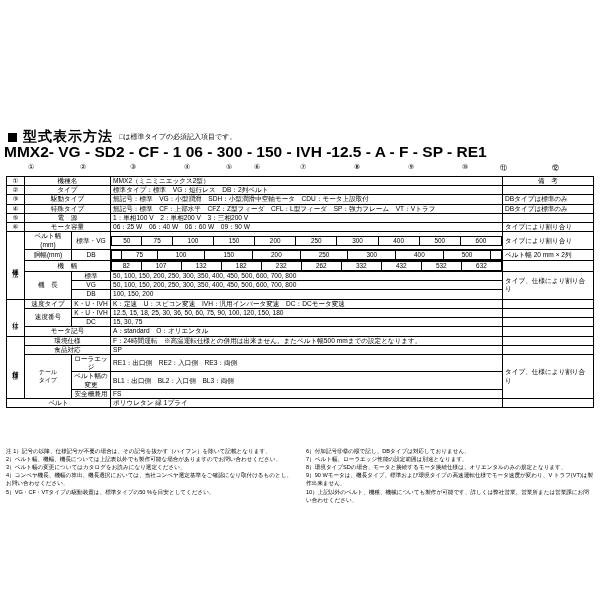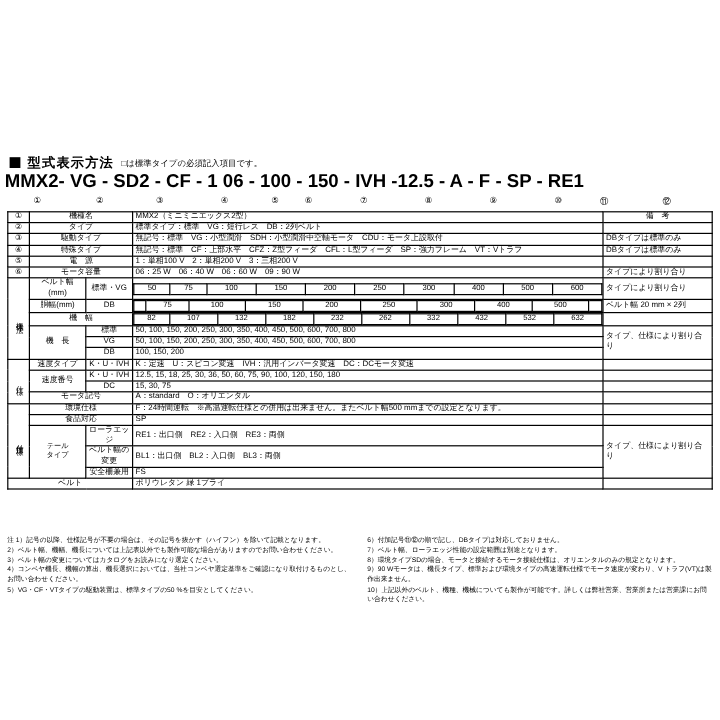--- a/index.html
+++ b/index.html
@@ -2,21 +2,21 @@
 <html><head>
 <meta charset="utf-8">
 <style>
   html,body{margin:0;padding:0;background:#ffffff;}
   body{width:600px;height:600px;font-family:"Liberation Sans", sans-serif;color:#000;}
   .page{position:relative;width:600px;height:600px;}
 
   
   .hdr{position:absolute;left:8px;top:128px;display:flex;align-items:center;gap:6px;}
   .hdr .blk{width:9px;height:9px;background:#000;}
-  .hdr .t1{font-size:11px;font-weight:bold;letter-spacing:1px;}
+  .hdr .t1{font-size:14px;font-weight:bold;letter-spacing:1px;}
   .hdr .t2{font-size:7px;}
 
   
   .model{position:absolute;left:4px;top:143px;width:592px;font-size:15.5px;font-weight:bold;letter-spacing:0px;white-space:nowrap;}
   .circles{position:absolute;left:4px;top:163px;width:592px;height:12px;}
   .circles span{position:absolute;font-size:7px;top:0;}
 
   
   table.main{position:absolute;left:6px;top:176px;border-collapse:collapse;width:588px;font-size:6.6px;}
   table.main td{border:0.7px solid #000;padding:0px 2px;vertical-align:middle;line-height:1.25;}
@@ -41,21 +41,21 @@
 <body>
 
 <div class="page">
 
   <div class="hdr">
     <span class="blk"></span>
     <span class="t1">型式表示方法</span>
     <span class="t2">□は標準タイプの必須記入項目です。</span>
   </div>
 
-  <div class="model">MMX2- VG - SD2 - CF - 1 06 - 100 - 150 - IVH -12.5 - A - F - SP - RE1</div>
+  <div class="model">MMX2- VG - SD2 - CF - 1 06 - 300 - 150 - IVH -12.5 - A - F - SP - RE1</div>
   <div class="circles">
     <span style="left:24px">①</span>
     <span style="left:76px">②</span>
     <span style="left:126px">③</span>
     <span style="left:180px">④</span>
     <span style="left:222px">⑤</span>
     <span style="left:250px">⑥</span>
     <span style="left:296px">⑦</span>
     <span style="left:350px">⑧</span>
     <span style="left:404px">⑨</span>

